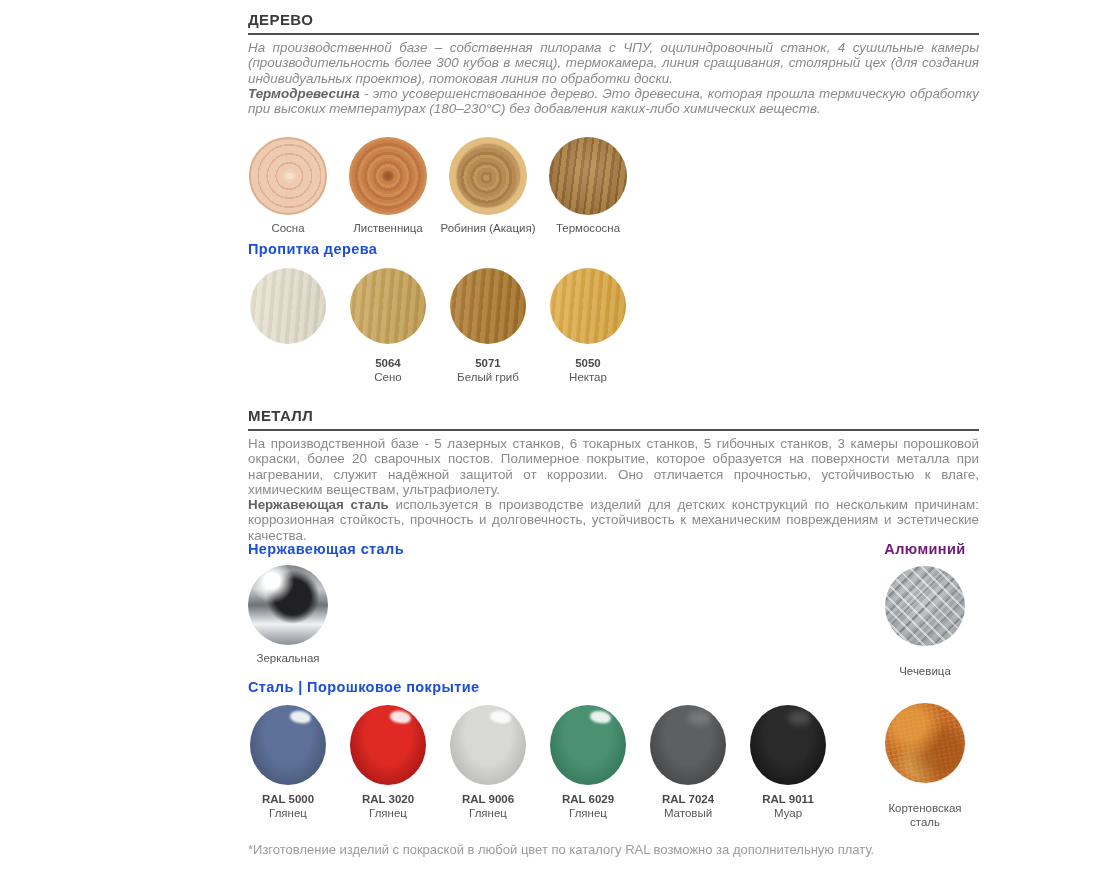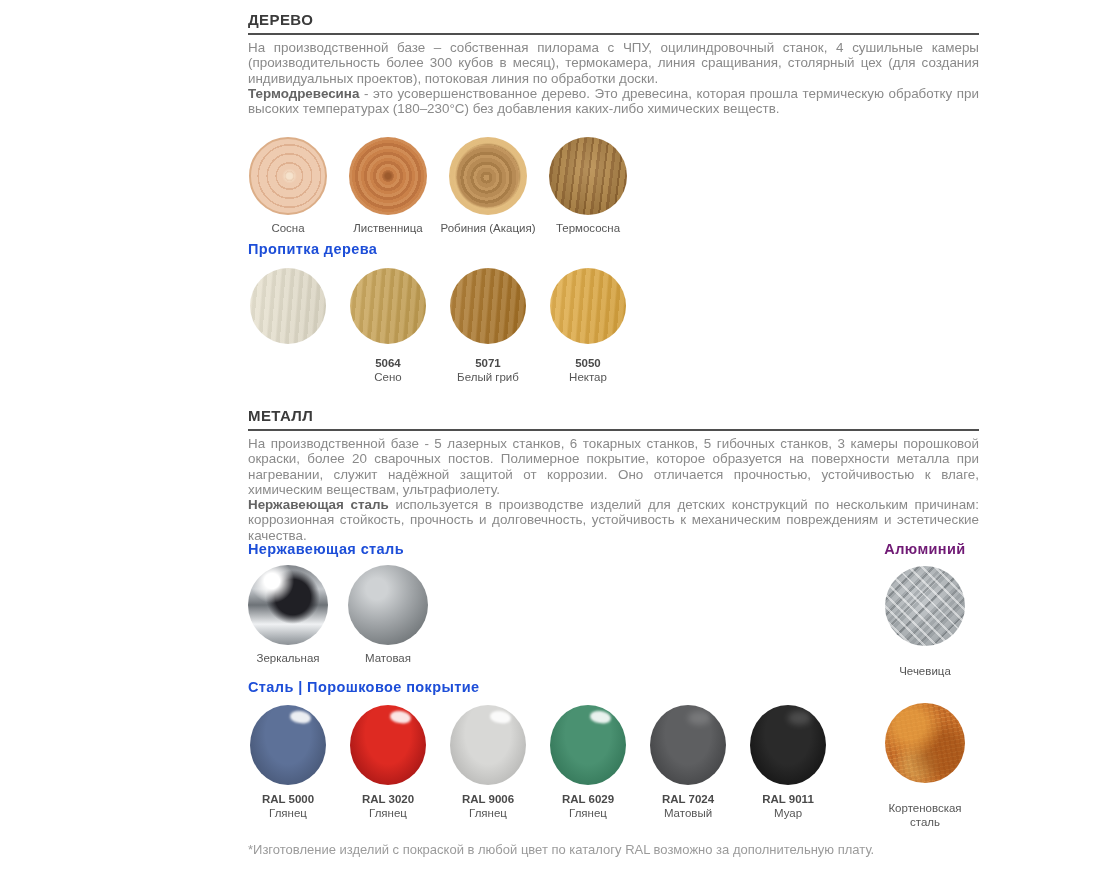--- a/index.html
+++ b/index.html
@@ -92,21 +92,21 @@
   .footnote{position:absolute;font-size:13px;color:#9b9b9b;}
 </style>
 </head>
 <body>
 
 <div id="page">
 
   <div class="section-title" style="left:248px;top:11px;">ДЕРЕВО</div>
   <div class="rule" style="left:248px;top:33px;"></div>
 
-  <div class="bodytext" style="left:248px;top:40px;">
+  <div class="bodytext" style="left:248px;top:40px;font-style:italic;">
     <p><span>На производственной базе – собственная пилорама с ЧПУ, оцилиндровочный станок, 4 сушильные камеры (производительность более 300 кубов в месяц), термокамера, линия сращивания, столярный цех (для создания индивидуальных проектов), потоковая линия по обработки доски.</span></p>
     <p><b>Термодревесина</b><span> - это усовершенствованное дерево. Это древесина, которая прошла термическую обработку при высоких температурах (180–230°С) без добавления каких-либо химических веществ.</span></p>
   </div>
 
   <div class="row wood-row" style="left:238px;top:137px;">
 
   <div class="swatch">
         <div class="circ wood-circ v-pine"></div>
         <div class="swatch-label">Сосна</div>
       </div>
@@ -162,24 +162,20 @@
     <p><b>Нержавеющая сталь</b><span> используется в производстве изделий для детских конструкций по нескольким причинам: коррозионная стойкость, прочность и долговечность, устойчивость к механическим повреждениям и эстетические качества.</span></p>
   </div>
 
   <div class="sub-title" style="left:248px;top:541px;">Нержавеющая сталь</div>
 
   <div class="row steel-row" style="left:238px;top:565px;">
 
   <div class="swatch">
         <div class="circ v-mirror"></div>
         <div class="swatch-label">Зеркальная</div>
-      </div>
-      <div class="swatch">
-        <div class="circ v-matte"></div>
-        <div class="swatch-label">Матовая</div>
       </div>
     </div>
 
   <div class="side-block" style="left:858px;top:541px;">
     <div class="sub-title-inline">Алюминий</div>
     <div class="circ v-checker"></div>
     <div class="swatch-label">Чечевица</div>
   </div>
 
   <div class="sub-title" style="left:248px;top:679px;">Сталь | Порошковое покрытие</div>

